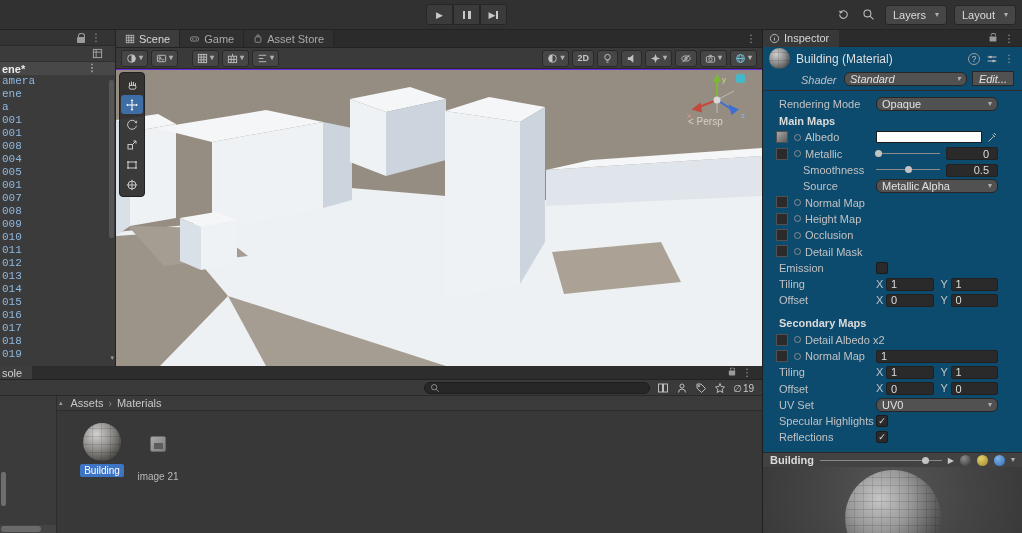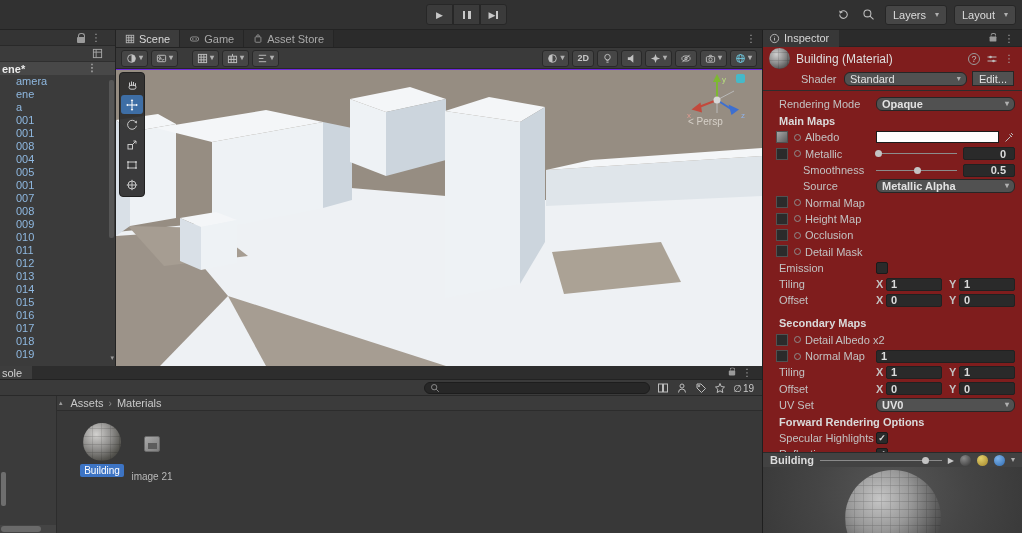--- a/index.html
+++ b/index.html
@@ -23,21 +23,21 @@
   .topright{position:absolute;right:6px;top:4px;display:flex;align-items:center;gap:7px;height:21px;}
   .minibtn{width:18px;height:20px;display:flex;align-items:center;justify-content:center;}
   .ddl{height:20px;background:#464646;border:1px solid #262626;border-radius:3px;display:flex;align-items:center;padding:0 7px;gap:9px;color:#dcdcdc;}
 
   
   #hierarchy{position:absolute;left:0;top:30px;width:116px;height:336px;background:#3b3b3b;border-right:1px solid #232323;overflow:hidden;}
   .hier-top{height:16px;background:#343434;border-bottom:1px solid #292929;display:flex;justify-content:flex-end;align-items:center;gap:6px;padding-right:14px;}
   .hier-tools{height:16px;background:#3b3b3b;border-bottom:1px solid #2f2f2f;display:flex;justify-content:flex-end;align-items:center;padding-right:12px;}
   .scene-row{height:13px;background:#484848;color:#ececec;font-weight:bold;display:flex;align-items:center;padding-left:2px;position:relative;}
   .scene-row .kebab{position:absolute;right:18px;top:0;}
-  .hrow{height:13px;line-height:13px;padding-left:16px;color:#8fb8e0;white-space:nowrap;overflow:hidden;}
+  .hrow{height:13px;line-height:13px;padding-left:2px;color:#8fb8e0;white-space:nowrap;overflow:hidden;font-family:Liberation Mono, monospace;}
   .hier-scroll{position:absolute;right:1px;top:50px;width:5px;height:158px;background:#565656;border-radius:2px;}
   .hier-scroll-caret{position:absolute;right:1px;bottom:4px;font-size:7px;color:#9a9a9a;}
 
   
   #scene{position:absolute;left:116px;top:30px;width:646px;height:336px;background:#6d28d9;}
   .stabs{height:18px;background:#2b2b2b;border-bottom:1px solid #232323;display:flex;align-items:flex-end;position:relative;}
   .stab{height:17px;display:flex;align-items:center;gap:4px;padding:0 9px;background:#303030;color:#a9a9a9;border-right:1px solid #252525;}
   .stab.active{background:#3c3c3c;color:#d9d9d9;}
   .stabs .kebab{position:absolute;right:6px;top:3px;}
   .stoolbar{height:21px;background:#3a3a3a;border-bottom:1px solid #282828;display:flex;align-items:center;padding:0 5px;gap:3px;}
@@ -77,48 +77,48 @@
   .hthumb{position:absolute;left:1px;top:1px;width:40px;height:6px;background:#6a6a6a;border-radius:3px;}
   .passets{position:absolute;left:57px;right:0;top:31px;bottom:0;background:#383838;}
   .asset{position:absolute;display:flex;flex-direction:column;align-items:center;}
   .asset-building{left:22px;top:12px;width:46px;}
   .thumb-sphere{width:38px;height:38px;border-radius:50%;position:relative;
     background:radial-gradient(circle at 35% 30%, #d2d1cf, #8f8e8c 42%, #55544f 72%, #2b2a28 100%);}
   .textured::after{content:'';position:absolute;inset:0;border-radius:inherit;opacity:.25;
     background:repeating-linear-gradient(0deg,rgba(0,0,0,.5) 0 1px,transparent 1px 8px),
                repeating-linear-gradient(90deg,rgba(0,0,0,.4) 0 1px,transparent 1px 9px);}
   .asset-label{margin-top:3px;font-size:10px;color:#fff;padding:0 4px;border-radius:2px;line-height:13px;}
-  .asset-img{left:78px;top:25px;width:34px;}
+  .asset-img{left:84px;top:25px;width:34px;}
   .img-thumb{width:16px;height:16px;border:1px solid #6a6a6a;border-radius:2px;background:linear-gradient(135deg,#a9a9a9,#7d7d7d);position:relative;}
   .img-thumb::after{content:'';position:absolute;left:3px;top:6px;width:9px;height:6px;background:#5c5c5c;}
   .asset-label.plain{color:#b9b9b9;padding:0;margin-top:18px;white-space:nowrap;}
 
   
-  #inspector{position:absolute;left:762px;top:30px;width:260px;height:503px;background:#7f1d1d;border-left:1px solid #1f1f1f;display:flex;flex-direction:column;}
+  #inspector{position:absolute;left:762px;top:30px;width:260px;height:503px;background:#0c4a6e;border-left:1px solid #1f1f1f;display:flex;flex-direction:column;}
   .itabbar{height:17px;background:#2b2b2b;border-bottom:1px solid #242424;display:flex;align-items:center;position:relative;}
   .itab{height:17px;background:#383838;display:flex;align-items:center;gap:4px;padding:0 10px 0 6px;color:#d6d6d6;}
   .itab-right{position:absolute;right:8px;top:1px;height:15px;display:flex;align-items:center;gap:7px;}
   .itab-right .lock{transform:scale(.85);margin-top:0;}
   .ihead{height:23px;display:flex;align-items:center;gap:6px;padding:2px 8px 2px 6px;}
   .mat-sphere{width:21px;height:21px;border-radius:50%;position:relative;
     background:radial-gradient(circle at 35% 30%, #cfcfcf, #8d8d8d 45%, #3c3c3c 90%);}
   .ihead-title{flex:1;color:#dedede;font-size:12px;}
   .helpcircle{width:12px;height:12px;border:1px solid #9a9a9a;border-radius:50%;color:#bcbcbc;font-size:9px;display:flex;align-items:center;justify-content:center;}
-  .shaderrow{display:flex;align-items:center;gap:5px;padding:1px 8px 4px 38px;}
+  .shaderrow{display:flex;align-items:flex-end;gap:5px;padding:1px 8px 4px 38px;font-style:italic;}
   .shader-lbl{width:38px;}
   .edit-btn{height:15px;background:#515151;border:1px solid #272727;border-radius:0;padding:0 6px;color:#e2e2e2;display:flex;align-items:center;}
   .ibody{flex:1;border-top:1px solid #2d2d2d;padding-top:5px;overflow:hidden;}
   .irow{position:relative;height:16.3px;display:flex;align-items:center;padding-left:16px;padding-right:8px;}
   .irow .slot{position:absolute;left:13px;top:2px;width:12px;height:12px;background:#2b2b2b;border:1px solid #515151;}
   .irow .slot.filled{background:linear-gradient(135deg,#a8a8a8,#5c5c5c);}
   .irow.has-slot{padding-left:31px;}
   .irow.indent{padding-left:40px;}
   .dot{width:7px;height:7px;border:1px solid #8c8c8c;border-radius:50%;margin-right:4px;flex:none;}
   .lbl{color:#c2c2c2;white-space:nowrap;}
-  .ctrl{position:absolute;left:113px;right:7px;display:flex;align-items:center;font-weight:bold;}
+  .ctrl{position:absolute;left:113px;right:24px;display:flex;align-items:flex-start;}
   .iheading{height:17px;display:flex;align-items:center;padding-left:16px;font-weight:bold;color:#dadada;}
   .sect-gap{height:6px;}
   .ddown{height:14px;background:#515151;border:1px solid #262626;border-radius:6px;color:#e2e2e2;display:flex;align-items:center;padding:0 5px;flex:1;gap:4px;}
   .ddown .cv{flex:1;white-space:nowrap;overflow:hidden;}
   .colorfield{flex:1;height:12px;background:#ffffff;border:1px solid #1c1c1c;margin-right:4px;}
   .slider{flex:1;position:relative;height:12px;margin-right:6px;}
   .slider::before{content:'';position:absolute;left:0;right:0;top:5.5px;height:1px;background:#8c8c8c;}
   .sthumb{position:absolute;top:2.5px;width:7px;height:7px;border-radius:50%;background:#c4c4c4;margin-left:-3px;}
   .nfield{height:13px;background:#2a2a2a;border:1px solid #212121;border-radius:2px;color:#dcdcdc;padding:0 4px;display:flex;align-items:center;}
   .nfield.slidefield{width:52px;justify-content:flex-end;padding-right:8px;}
@@ -712,21 +712,20 @@
       <div class="irow">
         <span class="lbl">UV Set</span>
         <div class="ctrl">
             <div class="ddown">
               <span class="cv">UV0</span>
               <span class="caret">▾</span>
             </div>
           </div>
       </div>
 
-      <div class="iheading">Forward Rendering Options</div>
 
       <div>
 
           <div class="irow">
             <span class="lbl">Specular Highlights</span>
             <div class="ctrl">
               <span class="cbox">✓</span>
             </div>
           </div>
 

